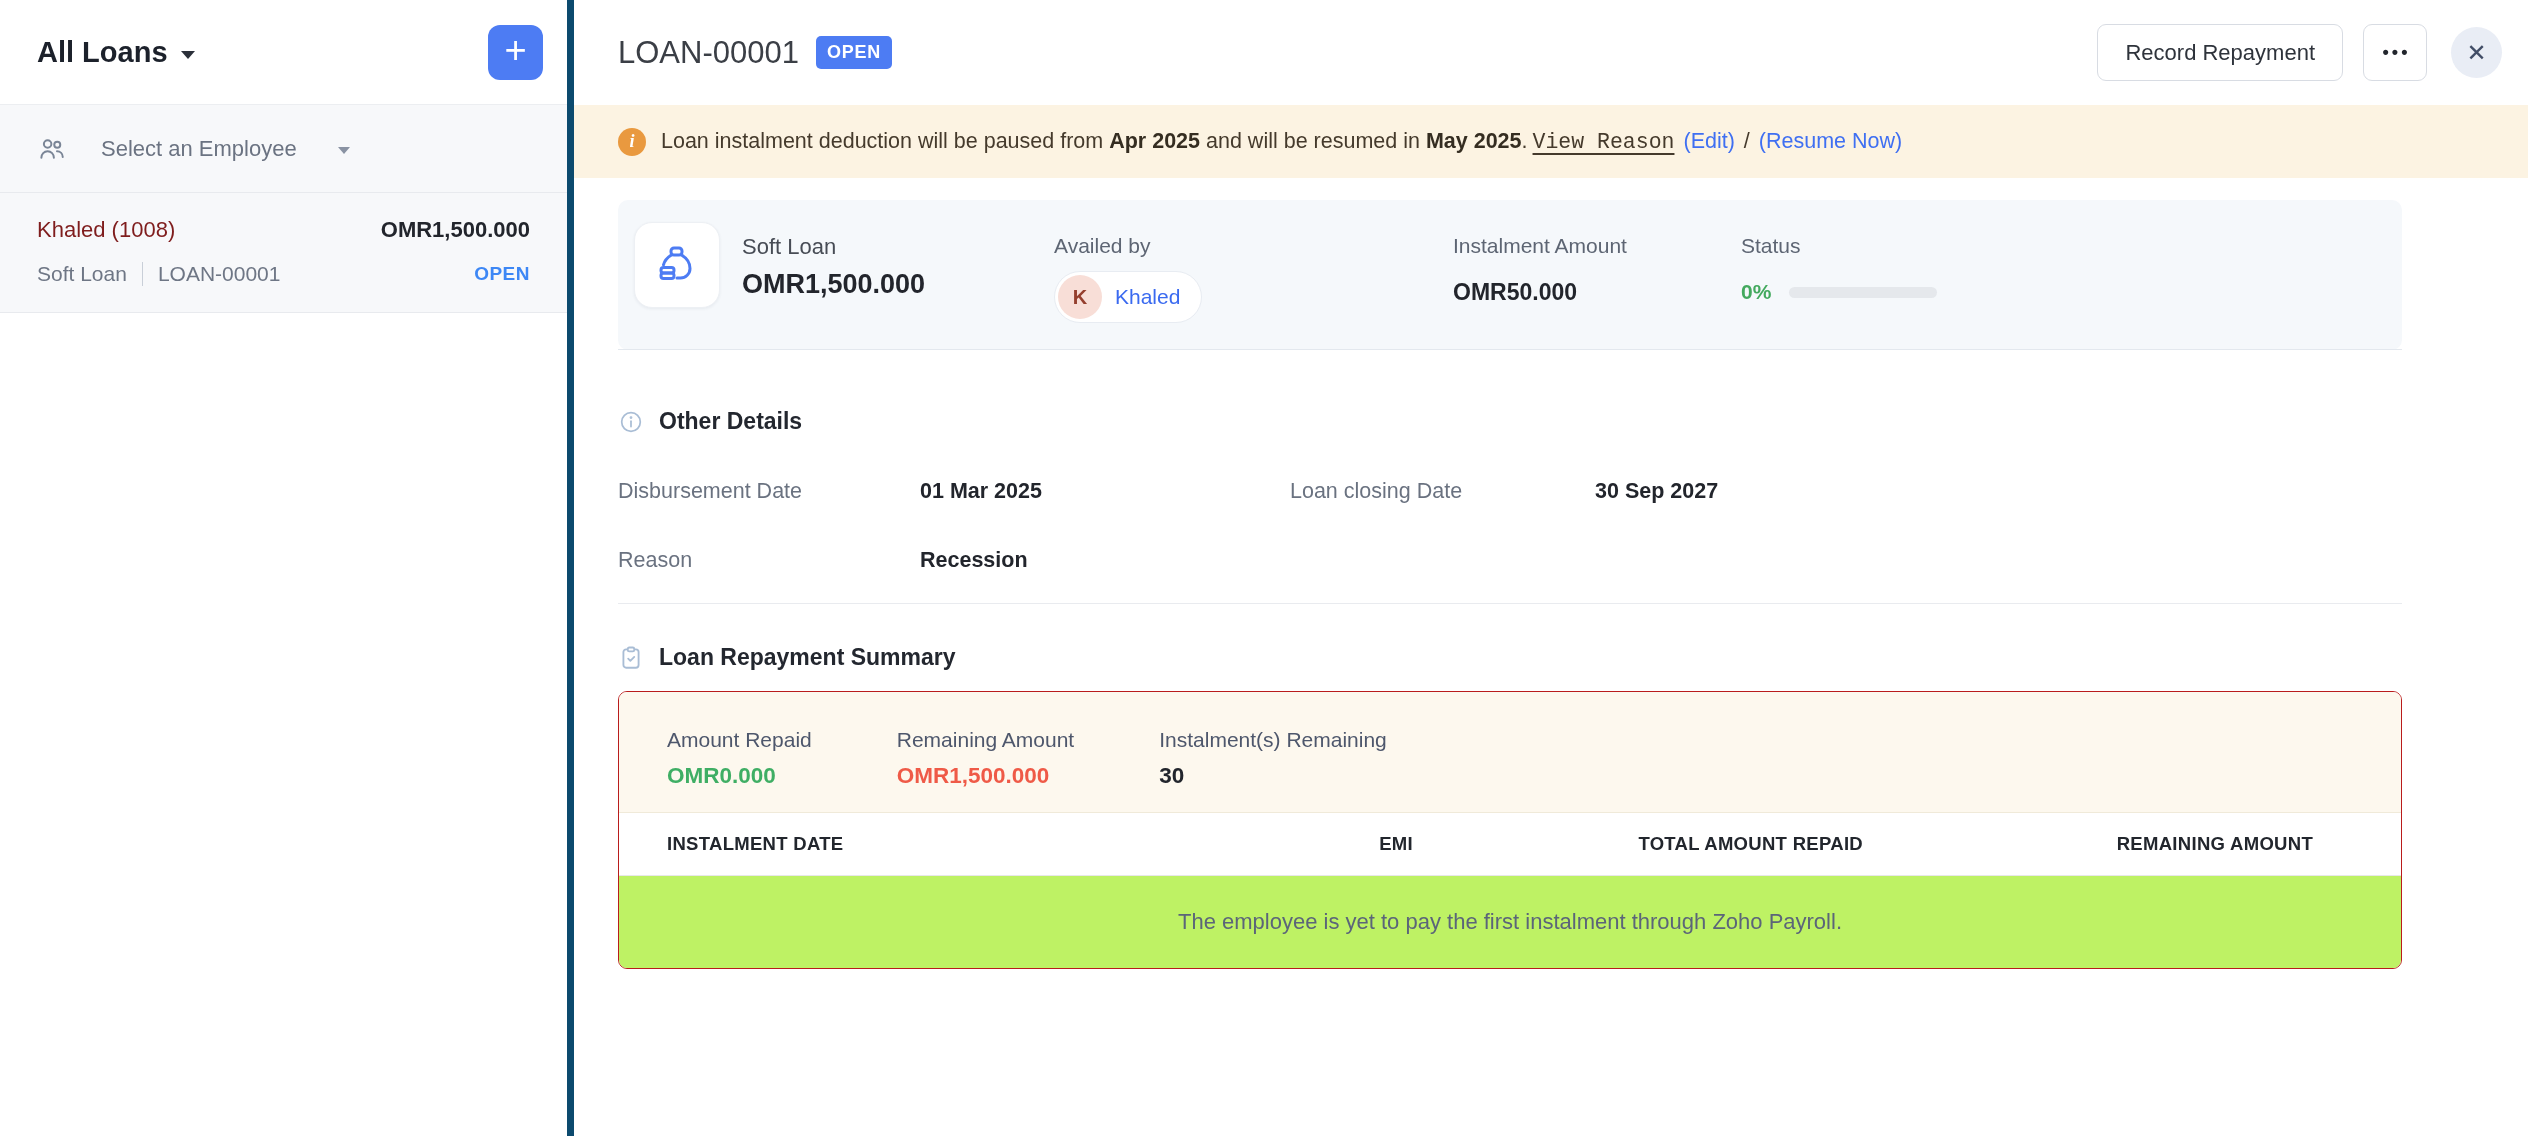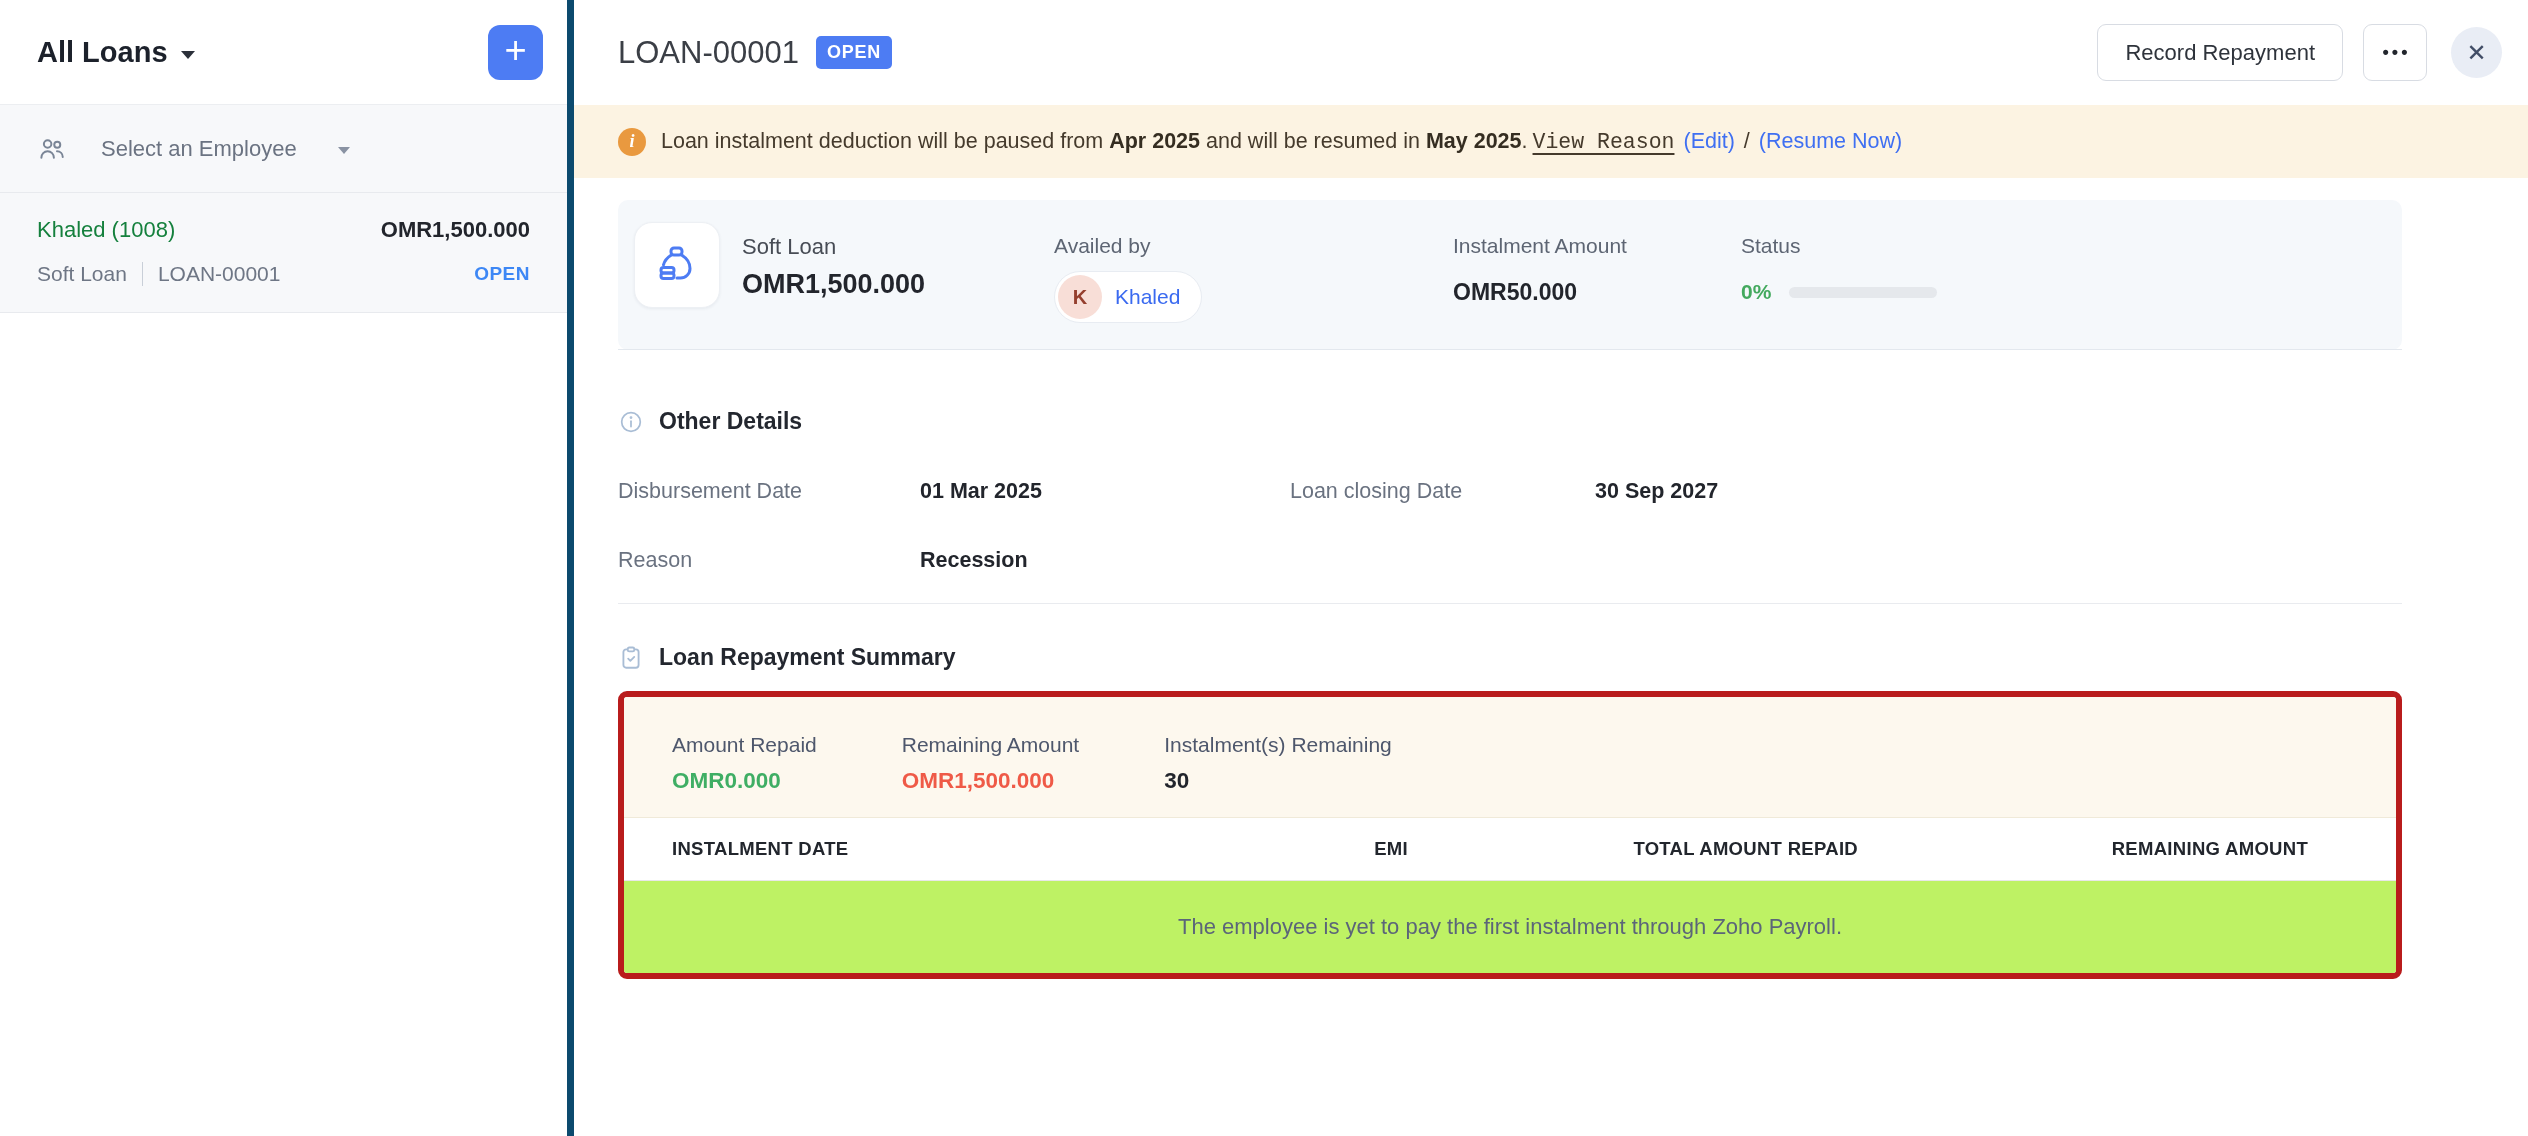--- a/index.html
+++ b/index.html
@@ -19,21 +19,21 @@
   .sb-title { font-size: 29px; font-weight: 700; color: #1c212b; }
   .caret-dark { width: 0; height: 0; border-left: 7px solid transparent; border-right: 7px solid transparent; border-top: 8px solid #2b303a; margin-top: 5px; }
   .add-btn { width: 55px; height: 55px; border-radius: 12px; background: #4d7cf3; border: none; color: #fff; display: flex; align-items: center; justify-content: center; cursor: pointer; }
   .add-btn span { font-size: 38px; font-weight: 300; line-height: 1; margin-top: -4px; }
   .emp-filter { height: 88px; background: #f7f8fa; border-bottom: 1px solid #e8eaee; display: flex; align-items: center; padding: 0 37px; gap: 34px; cursor: pointer; }
   .emp-filter-label { font-size: 22px; color: #6b7382; }
   .caret-gray { width: 0; height: 0; border-left: 6px solid transparent; border-right: 6px solid transparent; border-top: 7px solid #8a93a3; margin-left: 7px; margin-top: 3px; }
   .loan-item { background: #f7f8fa; border-bottom: 1px solid #e8eaee; padding: 24px 37px 26px; cursor: pointer; }
   .li-row { display: flex; justify-content: space-between; align-items: center; }
   .li-row2 { margin-top: 19px; }
-  .li-name { font-size: 22px; color: #15803d; }
+  .li-name { font-size: 22px; color: #7f1d1d; }
   .li-amount { font-size: 22px; font-weight: 700; color: #22252c; }
   .li-meta { display: flex; align-items: center; gap: 15px; font-size: 21px; color: #6e7685; }
   .li-sep { width: 1px; height: 24px; background: #c9cfd8; }
   .li-status { font-size: 19px; font-weight: 600; color: #3d87f5; letter-spacing: 0.5px; }
 
   
   main { flex: 1; display: flex; flex-direction: column; background: #fff; }
   .detail-header { height: 105px; min-height: 105px; display: flex; align-items: center; padding: 0 26px 0 44px; }
   .dh-title { font-size: 31px; font-weight: 500; color: #3b3f46; }
   .dh-badge { margin-left: 17px; background: #4d7cf3; color: #fff; font-size: 18px; font-weight: 700; letter-spacing: 0.8px; padding: 6px 11px; border-radius: 5px; }
@@ -82,21 +82,21 @@
 
   .section-head { display: flex; align-items: center; gap: 15px; font-size: 23px; font-weight: 600; color: #23272f; }
   .other-details { margin-top: 58px; }
   .details-grid { margin-top: 44px; display: grid; grid-template-columns: 302px 370px 305px 1fr; row-gap: 44px; font-size: 21.5px; align-items: start; }
   .dg-label { color: #6a7280; }
   .dg-value { font-weight: 600; color: #22252c; }
 
   .rule { margin-top: 30px; height: 1px; background: #e9ebef; border: none; }
 
   .repayment { margin-top: 40px; }
-  .summary-card { margin-top: 20px; border: 6px solid #b91c1c; border-radius: 9px; overflow: hidden; }
+  .summary-card { margin-top: 20px; border: 1px solid #b91c1c; border-radius: 9px; overflow: hidden; }
   .sum-stats { background: #fdf8ee; padding: 36px 48px 23px; display: flex; gap: 85px; border-bottom: 1px solid #f0ead9; }
   .stat-label { font-size: 21px; color: #4e576c; }
   .stat-value { margin-top: 11px; font-size: 22.5px; font-weight: 600; }
   .stat-value.green { color: #3fae64; }
   .stat-value.red { color: #ef5a47; }
   .stat-value.dark { color: #22252c; }
   .table-head { display: grid; grid-template-columns: 1fr 450px 450px 450px; padding: 0 88px 0 48px; height: 63px; align-items: center; font-size: 18.5px; font-weight: 700; color: #22262d; letter-spacing: 0.3px; background: #fff; border-bottom: 1px solid #e8e8e8; }
   .th-right { text-align: right; }
   .table-empty { height: 92px; display: flex; align-items: center; justify-content: center; font-size: 22px; color: #5b6579; background: #bef264; }
 </style>

